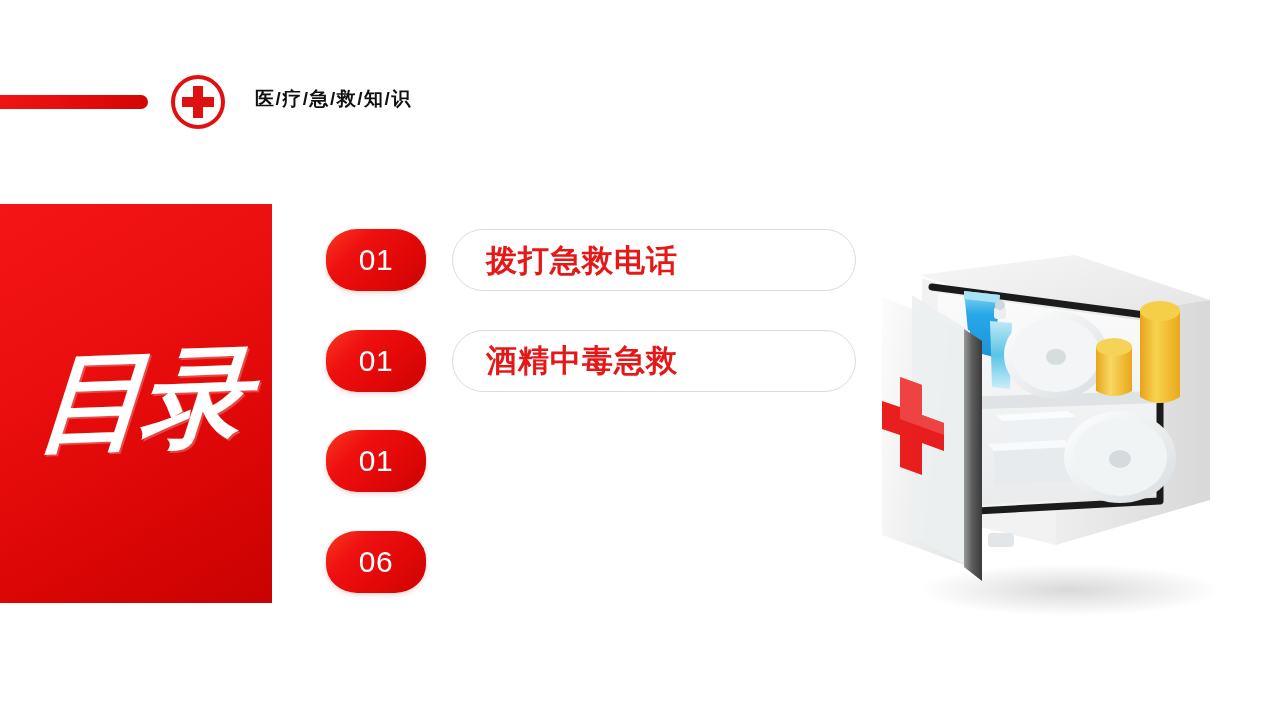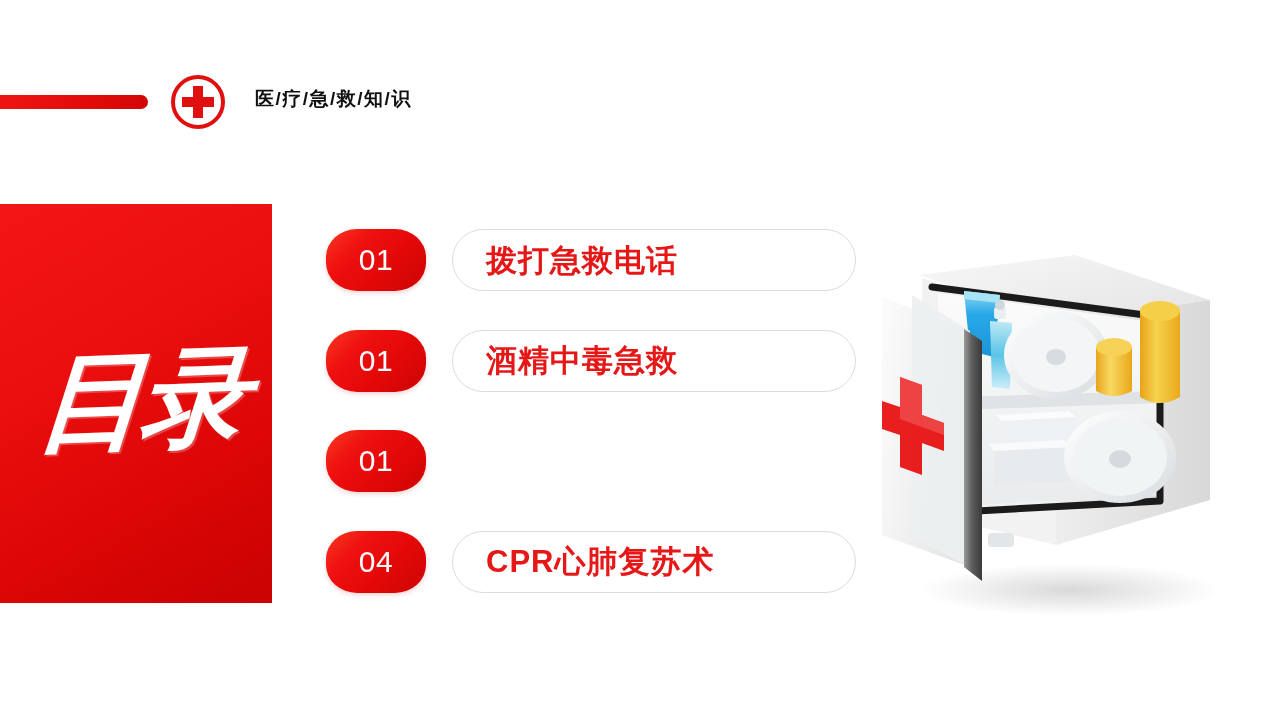--- a/index.html
+++ b/index.html
@@ -216,24 +216,21 @@
     </div>
 
     <div class="toc-row r2">
       <div class="toc-badge">
         <span>01</span>
       </div>
     </div>
 
     <div class="toc-row r3">
       <div class="toc-badge">
-        <span>04</span>
-      </div>
-      <div class="toc-pill">
-        <span>CPR心肺复苏术</span>
+        <span>06</span>
       </div>
     </div>
 
   </div>
 
   <div class="illus">
     <svg width="400" height="380" viewBox="0 0 400 380">
       <defs>
         <linearGradient id="gBodyTop" x1="0" y1="0" x2="1" y2="1">
           <stop offset="0" stop-color="#f7f7f7"></stop>

